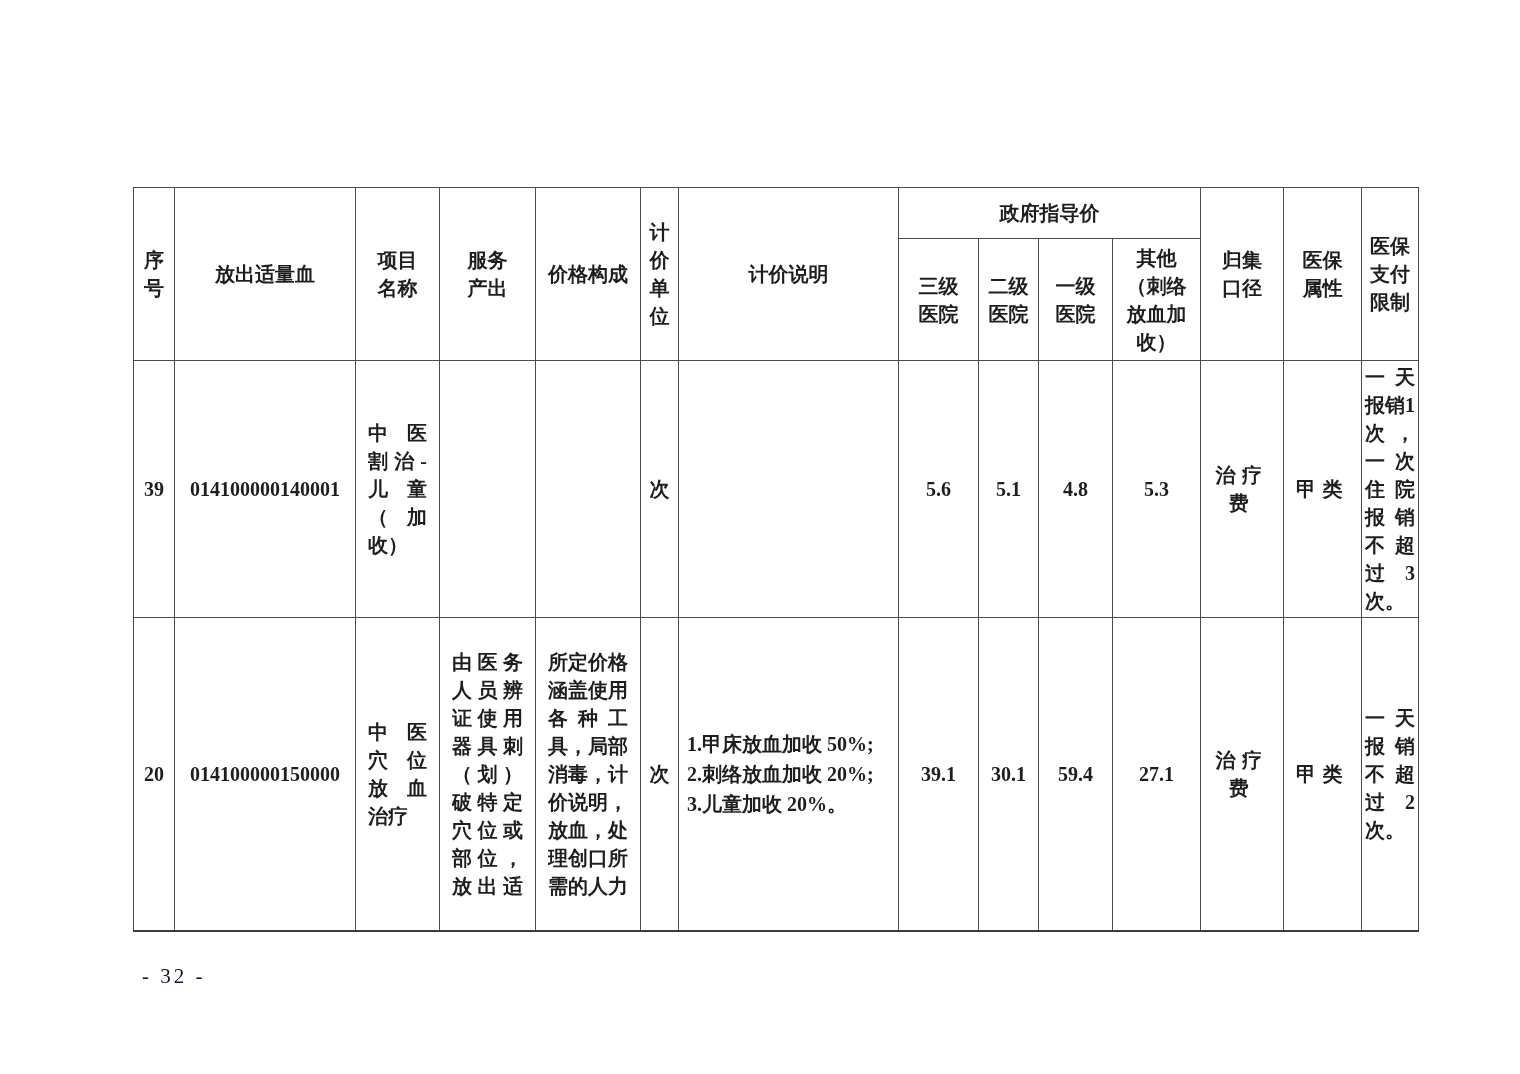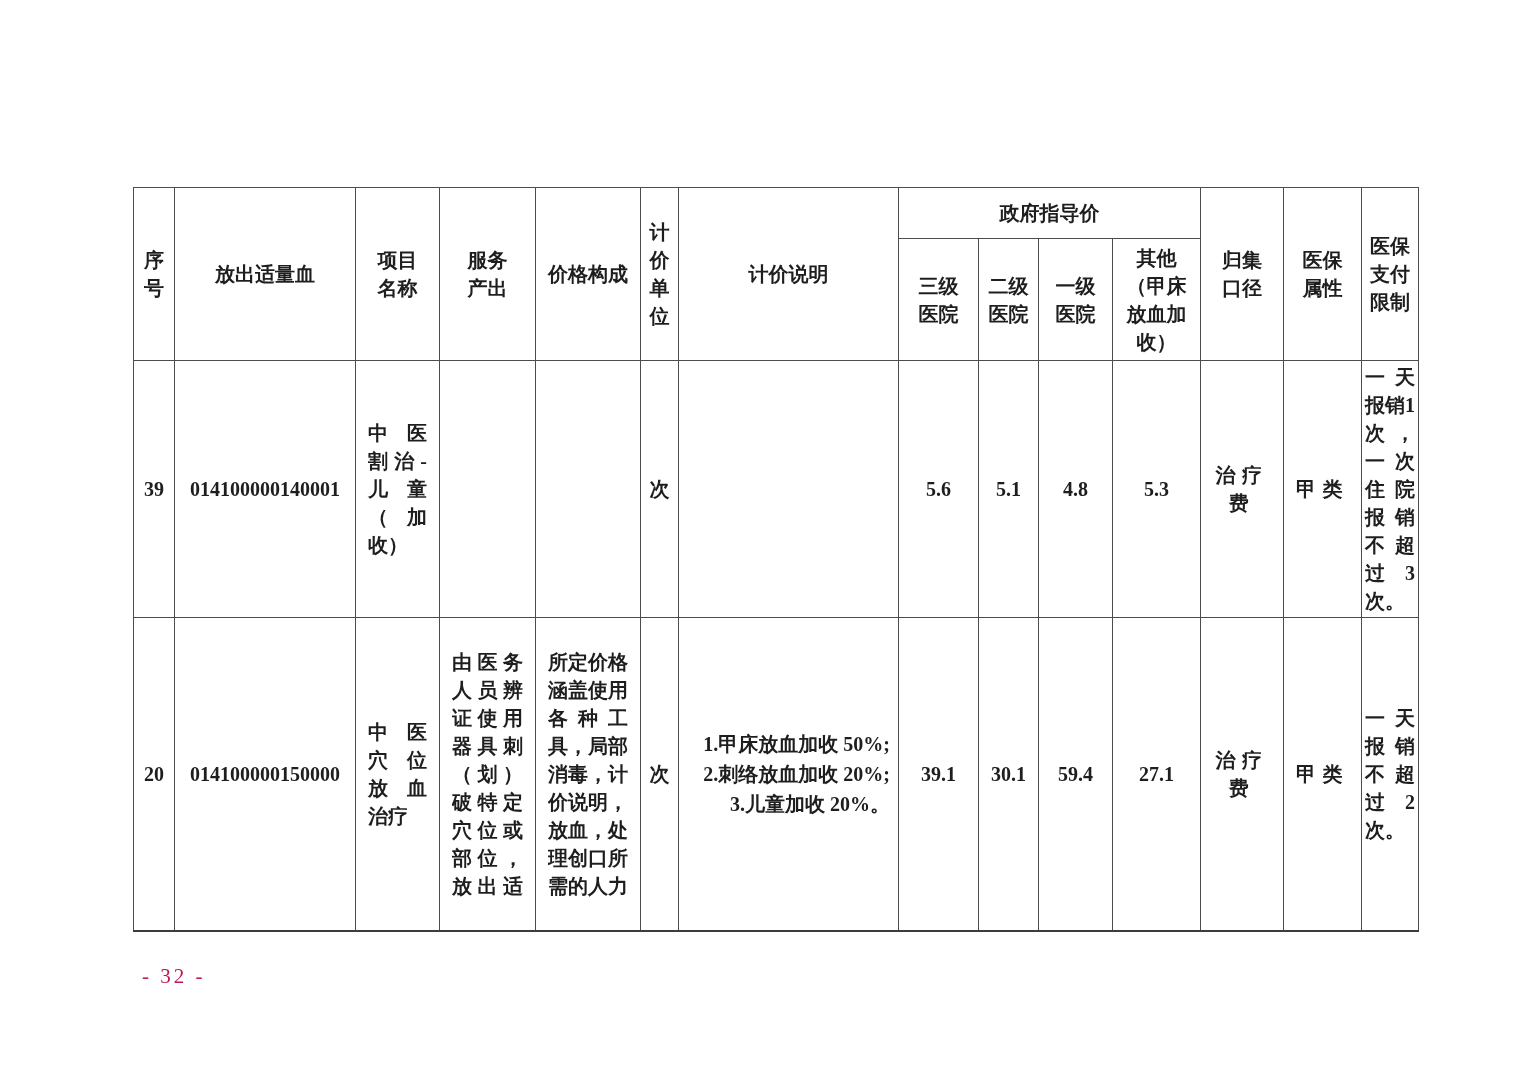--- a/index.html
+++ b/index.html
@@ -26,28 +26,28 @@
   .price-table thead th{font-weight:bold;padding:2px 6px;}
   .price-table tbody tr:last-child td{border-bottom:2px solid #3c3c3c;}
 
   tr.hrow1{height:51px;}
   tr.hrow2{height:122px;}
   tr.row39{height:257px;}
   tr.row40{height:258px;}
 
   td.justify{text-align:justify;padding:2px 12px;}
   td.limit-cell{text-align:justify;padding:2px 3px;}
-  td.note-cell{text-align:right;padding:2px 8px;line-height:30px;}
+  td.note-cell{text-align:left;padding:2px 8px;line-height:30px;}
   td.vtop{vertical-align:top;}
   td.spaced{letter-spacing:0.32em;}
   .clip{height:252px;overflow:hidden;text-align:justify;}
 
   .page-number{
     position:absolute;left:142px;top:964px;
-    font-size:21px;letter-spacing:3px;color:#be185d;
+    font-size:21px;letter-spacing:3px;color:#0f172a;
   }
 </style>
 </head>
 <body>
 
 <div class="page">
 
   <table class="price-table">
     <colgroup>
       <col style="width:41px">
@@ -90,21 +90,21 @@
 限制</th>
       </tr>
       <tr class="hrow2">
         <th>三级
 医院</th>
         <th>二级
 医院</th>
         <th>一级
 医院</th>
         <th>其他
-（甲床放血加收）</th>
+（刺络放血加收）</th>
       </tr>
     </thead>
     <tbody>
       <tr class="row39">
         <td>39</td>
         <td>014100000140001</td>
         <td class="justify">中医割治-儿童（加收）</td>
         <td></td>
         <td></td>
         <td>次</td>

